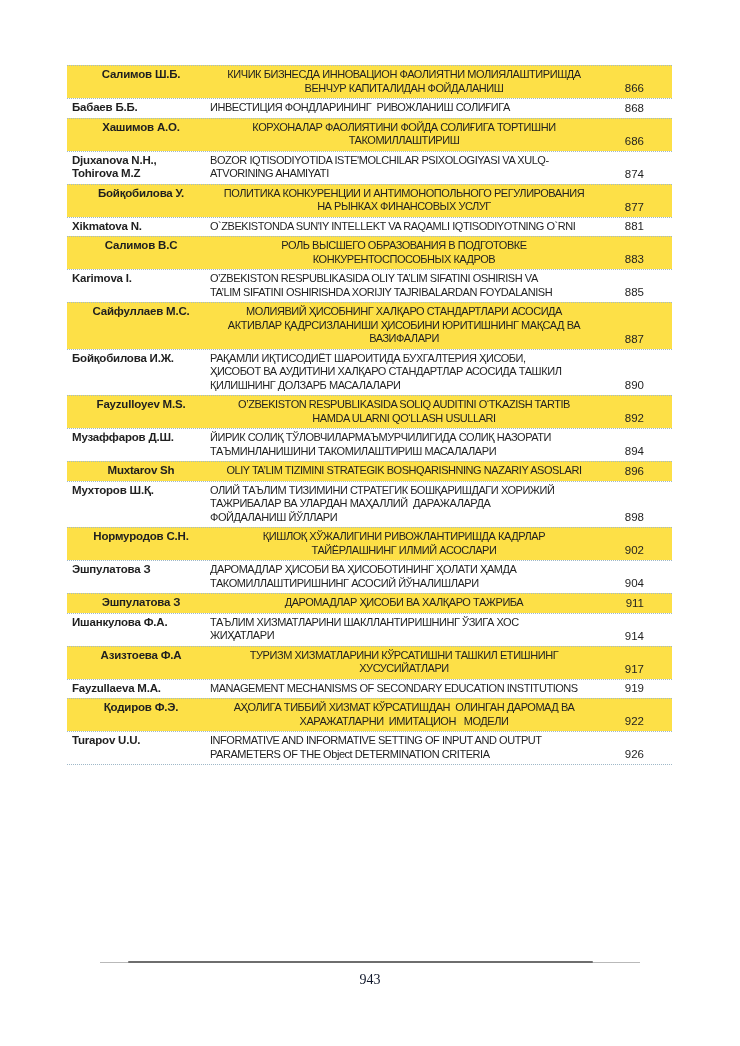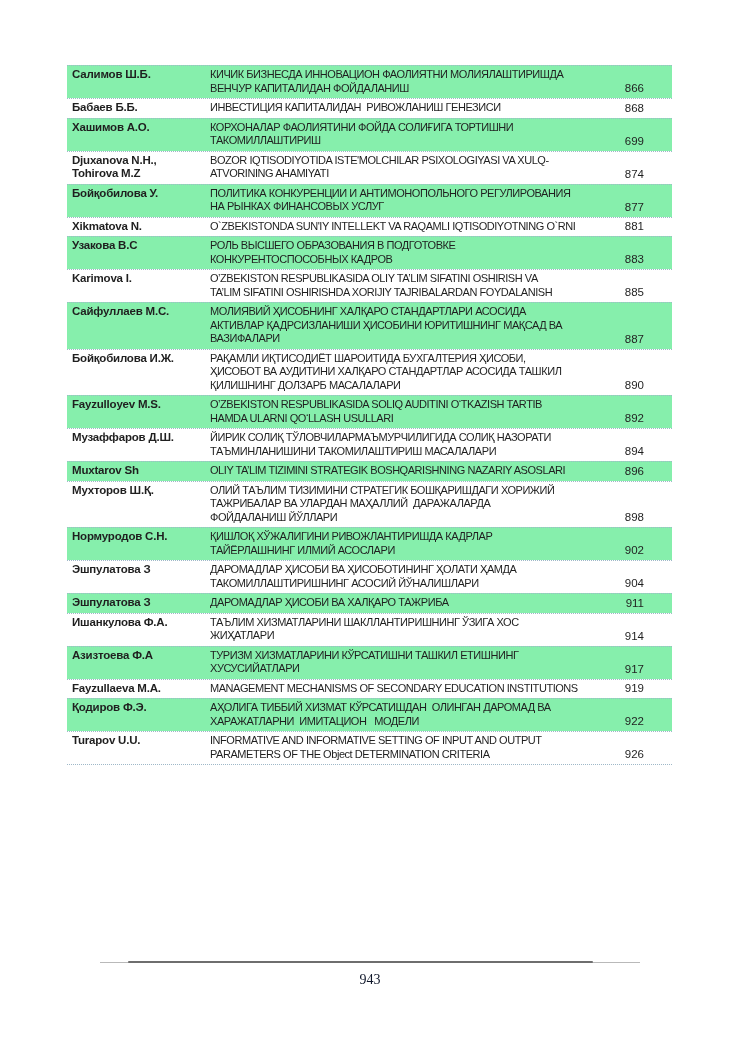--- a/index.html
+++ b/index.html
@@ -27,21 +27,22 @@
     width: 605px;
     border-bottom: 1px dotted #9fb8c8;
   }
   .toc-row {
     display: flex;
     border-top: 1px dotted #9fb8c8;
     padding: 2px 0 3px 0;
     box-sizing: border-box;
   }
   .toc-row.shaded {
-    background: #86efac;
+    background: #fde047;
+    text-align: center;
   }
   .author-cell {
     width: 138px;
     flex: 0 0 138px;
     padding-left: 5px;
     font-weight: bold;
     font-size: 11.5px;
     line-height: 13.5px;
     letter-spacing: -0.2px;
     white-space: pre-wrap;
@@ -102,49 +103,49 @@
   <div class="toc-table">
 
   <div class="toc-row shaded">
         <div class="author-cell">Салимов Ш.Б.</div>
         <div class="title-cell">КИЧИК БИЗНЕСДА ИННОВАЦИОН ФАОЛИЯТНИ МОЛИЯЛАШТИРИШДА
 ВЕНЧУР КАПИТАЛИДАН ФОЙДАЛАНИШ</div>
         <div class="page-number-cell">866</div>
       </div>
       <div class="toc-row">
         <div class="author-cell">Бабаев Б.Б.</div>
-        <div class="title-cell">ИНВЕСТИЦИЯ КАПИТАЛИДАН  РИВОЖЛАНИШ ГЕНЕЗИСИ</div>
+        <div class="title-cell">ИНВЕСТИЦИЯ ФОНДЛАРИНИНГ  РИВОЖЛАНИШ СОЛИҒИГА</div>
         <div class="page-number-cell">868</div>
       </div>
       <div class="toc-row shaded">
         <div class="author-cell">Хашимов А.О.</div>
         <div class="title-cell">КОРХОНАЛАР ФАОЛИЯТИНИ ФОЙДА СОЛИҒИГА ТОРТИШНИ
 ТАКОМИЛЛАШТИРИШ</div>
-        <div class="page-number-cell">699</div>
+        <div class="page-number-cell">686</div>
       </div>
       <div class="toc-row">
         <div class="author-cell">Djuxanova N.H.,
 Tohirova M.Z</div>
         <div class="title-cell">BOZOR IQTISODIYOTIDA ISTE'MOLCHILAR PSIXOLOGIYASI VA XULQ-
 ATVORINING AHAMIYATI</div>
         <div class="page-number-cell">874</div>
       </div>
       <div class="toc-row shaded">
         <div class="author-cell">Бойқобилова У.</div>
         <div class="title-cell">ПОЛИТИКА КОНКУРЕНЦИИ И АНТИМОНОПОЛЬНОГО РЕГУЛИРОВАНИЯ
 НА РЫНКАХ ФИНАНСОВЫХ УСЛУГ</div>
         <div class="page-number-cell">877</div>
       </div>
       <div class="toc-row">
         <div class="author-cell">Xikmatova N.</div>
         <div class="title-cell">O`ZBEKISTONDA SUN'IY INTELLEKT VA RAQAMLI IQTISODIYOTNING O`RNI</div>
         <div class="page-number-cell">881</div>
       </div>
       <div class="toc-row shaded">
-        <div class="author-cell">Узакова В.С</div>
+        <div class="author-cell">Салимов В.С</div>
         <div class="title-cell">РОЛЬ ВЫСШЕГО ОБРАЗОВАНИЯ В ПОДГОТОВКЕ
 КОНКУРЕНТОСПОСОБНЫХ КАДРОВ</div>
         <div class="page-number-cell">883</div>
       </div>
       <div class="toc-row">
         <div class="author-cell">Karimova I.</div>
         <div class="title-cell">O’ZBEKISTON RESPUBLIKASIDA OLIY TA’LIM SIFATINI OSHIRISH VA
 TA’LIM SIFATINI OSHIRISHDA XORIJIY TAJRIBALARDAN FOYDALANISH</div>
         <div class="page-number-cell">885</div>
       </div>

